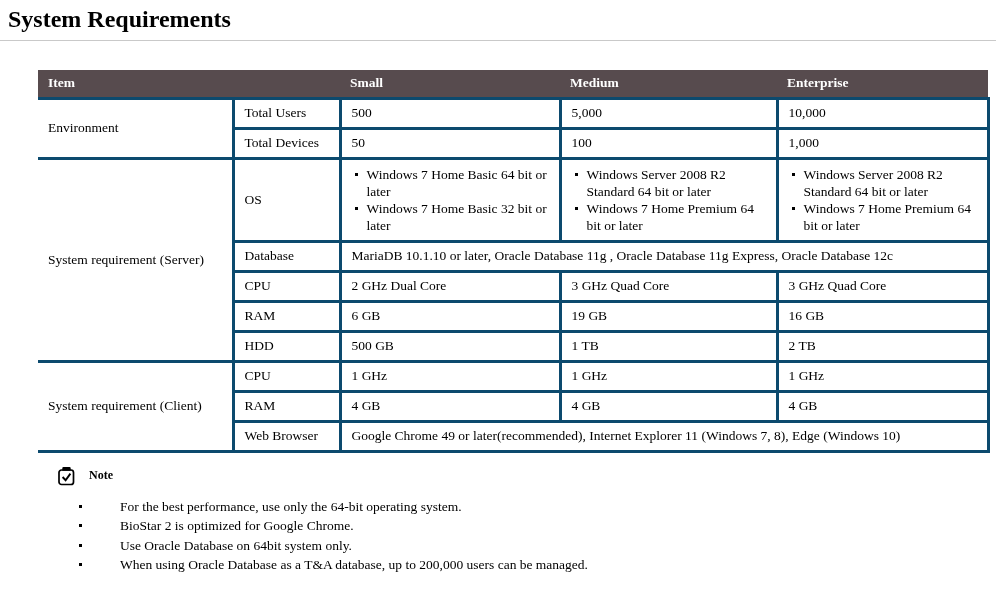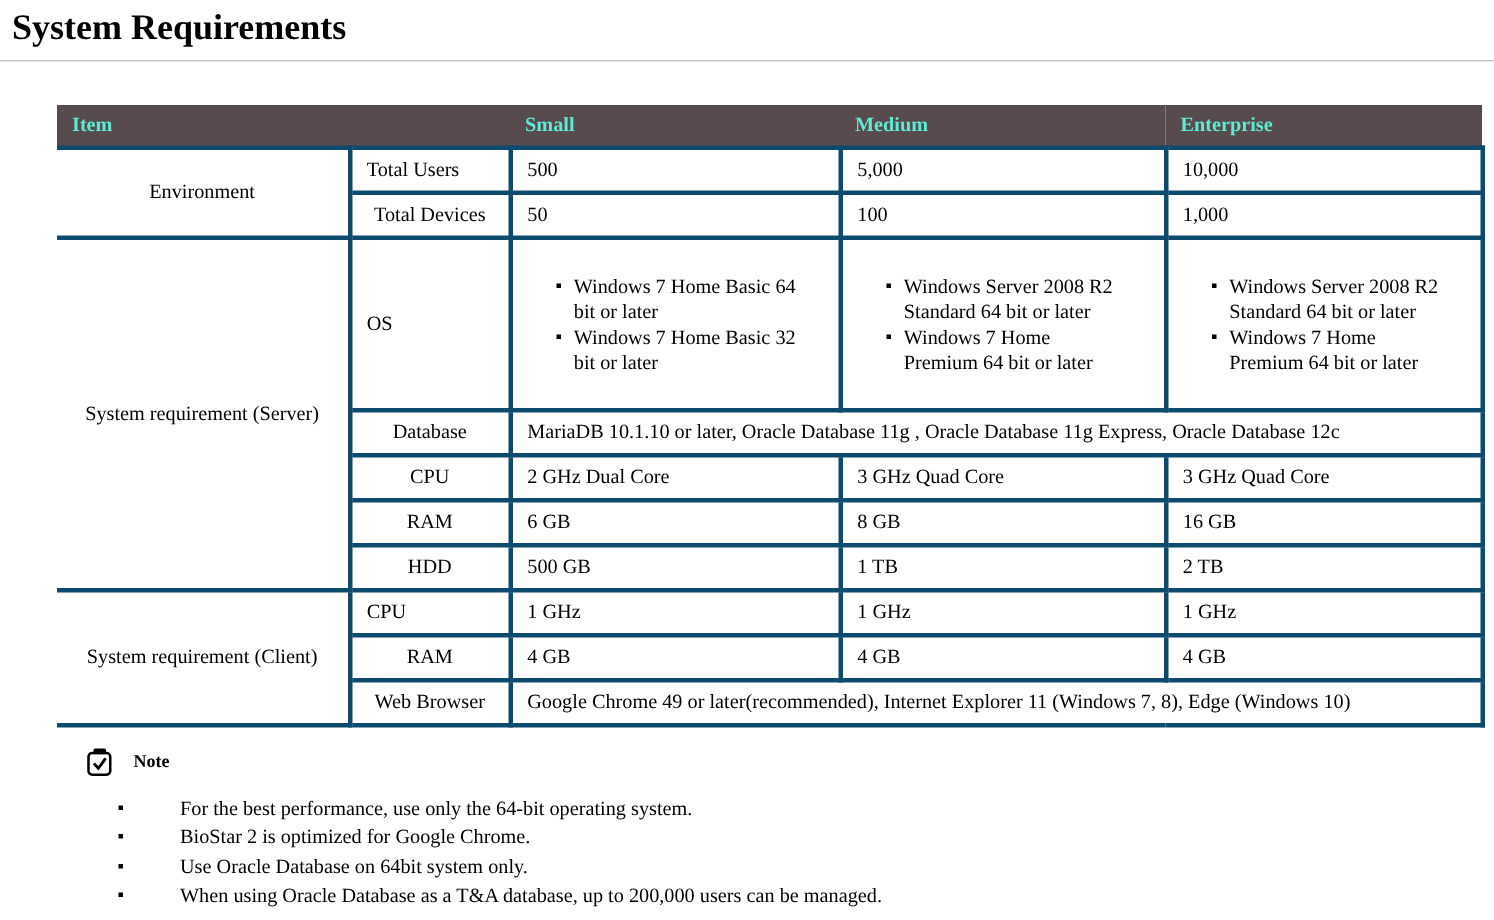--- a/index.html
+++ b/index.html
@@ -17,35 +17,35 @@
   }
   .title-rule {
     border: none; border-top: 1px solid #c9c9c9;
     margin: 9px 0 0 0; width: 996px;
   }
   table.req-table {
     border-collapse: collapse; table-layout: fixed;
     margin: 29px 0 0 38px; width: 950px;
   }
   .req-table th {
-    background: #574b4e; color: #5eead4;
+    background: #574b4e; color: #ffffff;
     font-weight: bold; text-align: left;
     padding: 5px 10px; height: 28px; border: none;
     font-size: 13.5px;
   }
   .req-table td {
     border: 3px solid #0c4a6e;
     padding: 3px 10px; height: 30px;
     vertical-align: middle;
     font-size: 13.5px;
   }
-  .req-table tr > td:first-child { border-left: none; text-align: center; }
+  .req-table tr > td:first-child { border-left: none; }
   .req-table td.group-cell { vertical-align: middle; }
   .req-table td.os-cell { padding: 6px 10px; height: auto; }
-  ul.os-list { margin: 16px; padding: 0; list-style: none; }
+  ul.os-list { margin: 0; padding: 0; list-style: none; }
   ul.os-list li {
     position: relative; padding-left: 15px; line-height: 17px;
   }
   ul.os-list li::before {
     content: ""; position: absolute; left: 3px; top: 7px;
     width: 3px; height: 3px; background: #000;
   }
   .note-section { margin: 13px 0 0 58px; }
   .note-header { display: flex; align-items: center; height: 20px; }
   .note-header svg { display: block; }
@@ -123,21 +123,21 @@
     </tr>
     <tr>
       <td>CPU</td>
       <td>2 GHz Dual Core</td>
       <td>3 GHz Quad Core</td>
       <td>3 GHz Quad Core</td>
     </tr>
     <tr>
       <td>RAM</td>
       <td>6 GB</td>
-      <td>8 GB</td>
+      <td>19 GB</td>
       <td>16 GB</td>
     </tr>
     <tr>
       <td>HDD</td>
       <td>500 GB</td>
       <td>1 TB</td>
       <td>2 TB</td>
     </tr>
     <tr>
       <td class="group-cell" rowspan="3">System requirement (Client)</td>

